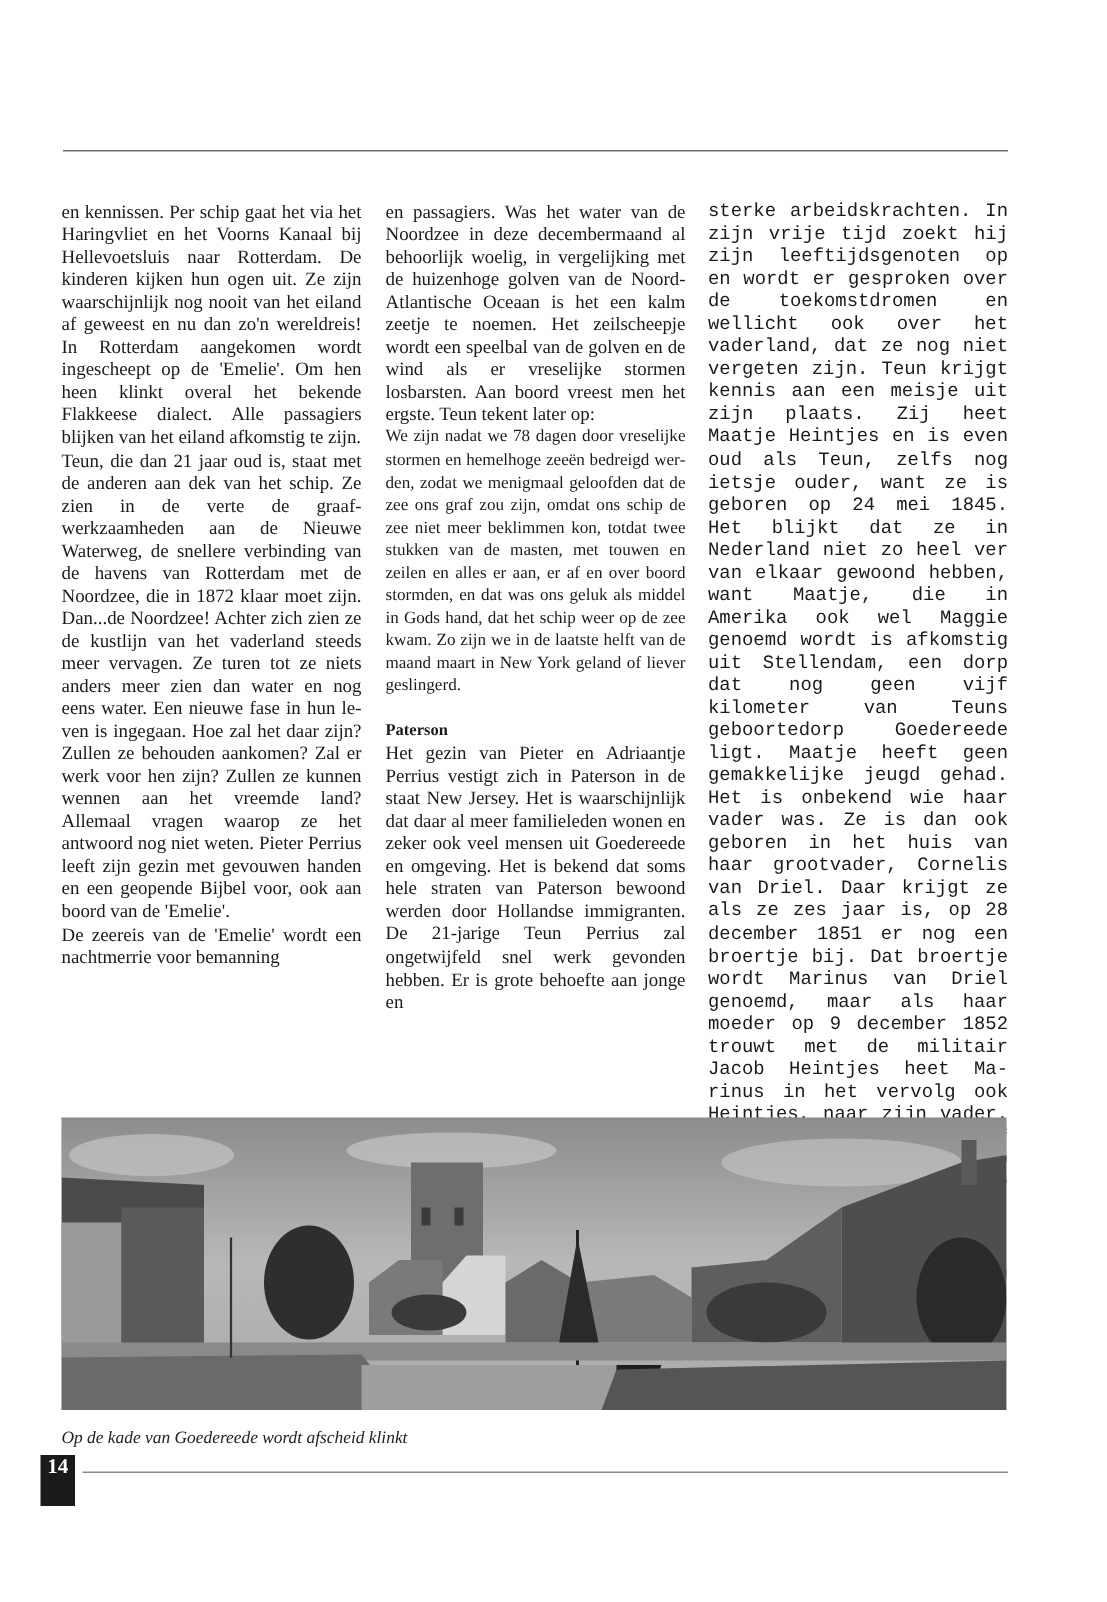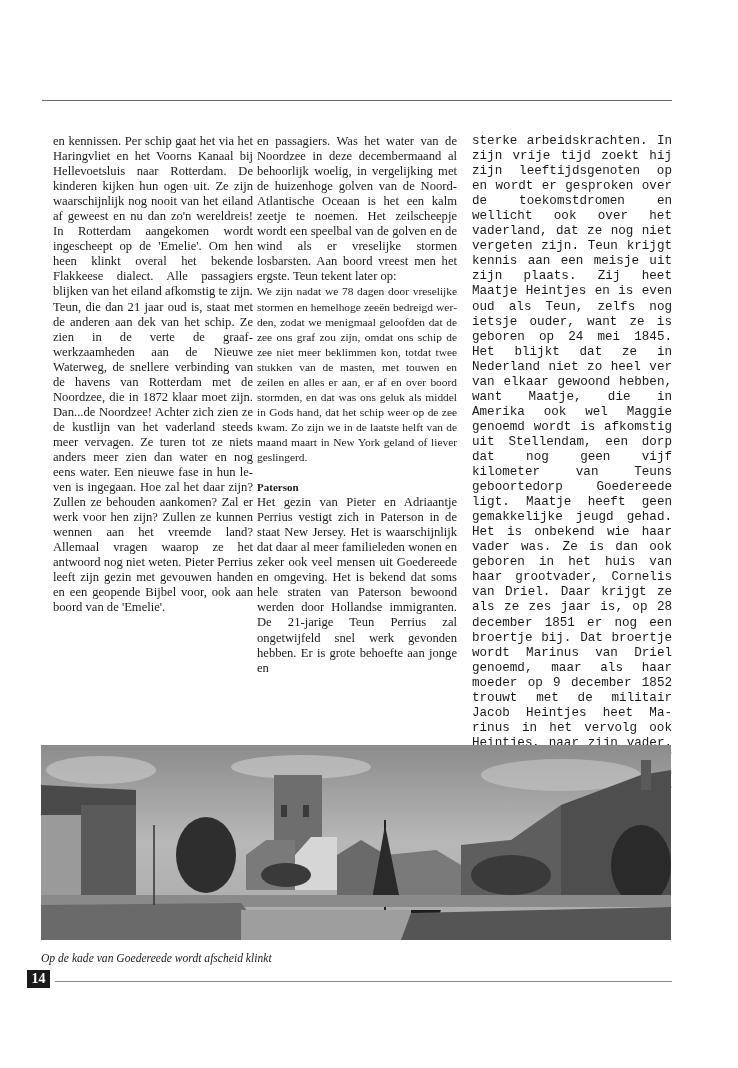--- a/index.html
+++ b/index.html
@@ -1,37 +1,38 @@
 <!DOCTYPE html>
 <html><head>
   <meta charset="utf-8">
   <style>
     html, body { margin: 0; padding: 0; background: #ffffff; }
     body { width: 738px; height: 1068px; position: relative; overflow: hidden; font-family: "Liberation Serif", "DejaVu Serif", serif; color: #1a1a1a; }
     .top-rule { position: absolute; left: 42px; top: 100px; width: 630px; height: 0; border-top: 1.5px solid #6a6a6a; }
     .column { position: absolute; top: 134px; width: 200px; font-size: 12.6px; line-height: 15.05px; text-align: justify; hyphens: manual; }
-    .col1 { left: 53px; }
+    .col1 { left: 41px; }
     .col2 { left: 257px; }
     .col3 { left: 472px; font-family: Liberation Mono, monospace; }
     .column p { margin: 0; }
     .column .it { font-size: 11.4px; line-height: 15.05px; }
     .column h3 { font-size: 11px; font-weight: bold; margin: 15px 0 0 0; line-height: 15.05px; }
     .photo { position: absolute; left: 41px; top: 745px; width: 630px; height: 195px; overflow: hidden; background: #8a8a8a; }
     .caption { position: absolute; left: 41px; top: 952px; font-style: italic; font-size: 11.6px; color: #222; }
-    .page-num { position: absolute; left: 27px; top: 970px; width: 23px; height: 18px; background: #1a1a1a; color: #ffffff; font-size: 14px; font-weight: bold; text-align: center; line-height: 18px; }
+    .page-num { position: absolute; left: 27px; top: 970px; width: 23px; height: 34px; background: #1a1a1a; color: #ffffff; font-size: 14px; font-weight: bold; text-align: center; line-height: 18px; }
     .bottom-rule { position: absolute; left: 55px; top: 981px; width: 617px; height: 0; border-top: 1.5px solid #8a8a8a; }
   </style>
 </head>
 <body>
 
 <div class="top-rule"></div>
 
 <div class="column col1">
   <p>en kennissen. Per schip gaat het via het Haringvliet en het Voorns Kanaal bij Hellevoetsluis naar Rotterdam. De kinderen kijken hun ogen uit. Ze zijn waarschijn­lijk nog nooit van het eiland af geweest en nu dan zo'n wereld­reis! In Rotterdam aangekomen wordt ingescheept op de 'Eme­lie'. Om hen heen klinkt overal het bekende Flakkeese dialect. Alle passagiers blijken van het ei­land afkomstig te zijn.</p>
   <p>Teun, die dan 21 jaar oud is, staat met de anderen aan dek van het schip. Ze zien in de verte de graaf­werkzaamheden aan de Nieuwe Waterweg, de snellere verbinding van de havens van Rotterdam met de Noordzee, die in 1872 klaar moet zijn. Dan...de Noordzee! Achter zich zien ze de kustlijn van het vaderland steeds meer verva­gen. Ze turen tot ze niets anders meer zien dan water en nog eens water. Een nieuwe fase in hun le­ven is ingegaan. Hoe zal het daar zijn? Zullen ze behouden aanko­men? Zal er werk voor hen zijn? Zullen ze kunnen wennen aan het vreemde land? Allemaal vra­gen waarop ze het antwoord nog niet weten. Pieter Perrius leeft zijn gezin met gevouwen handen en een geopende Bijbel voor, ook aan boord van de 'Emelie'.</p>
+  <p>De zeereis van de 'Emelie' wordt een nachtmerrie voor bemanning</p>
 </div>
 
 <div class="column col2">
   <p>en passagiers. Was het water van de Noordzee in deze december­maand al behoorlijk woelig, in vergelijking met de huizenhoge golven van de Noord-Atlantische Oceaan is het een kalm zeetje te noemen. Het zeilscheepje wordt een speelbal van de golven en de wind als er vreselijke stormen losbarsten. Aan boord vreest men het ergste. Teun tekent later op:</p>
   <p class="it">We zijn nadat we 78 dagen door vreselijke stormen en hemelhoge zeeën bedreigd wer­den, zodat we menigmaal geloofden dat de zee ons graf zou zijn, omdat ons schip de zee niet meer beklimmen kon, totdat twee stukken van de masten, met touwen en zeilen en alles er aan, er af en over boord stormden, en dat was ons geluk als middel in Gods hand, dat het schip weer op de zee kwam. Zo zijn we in de laatste helft van de maand maart in New York geland of liever geslingerd.</p>
   <h3>Paterson</h3>
   <p>Het gezin van Pieter en Adriaan­tje Perrius vestigt zich in Pater­son in de staat New Jersey. Het is waarschijnlijk dat daar al meer familieleden wonen en zeker ook veel mensen uit Goedereede en omgeving. Het is bekend dat soms hele straten van Paterson bewoond werden door Holland­se immigranten. De 21-jarige Teun Perrius zal ongetwijfeld snel werk gevonden hebben. Er is grote behoefte aan jonge en</p>
 </div>
 
 <div class="column col3">

